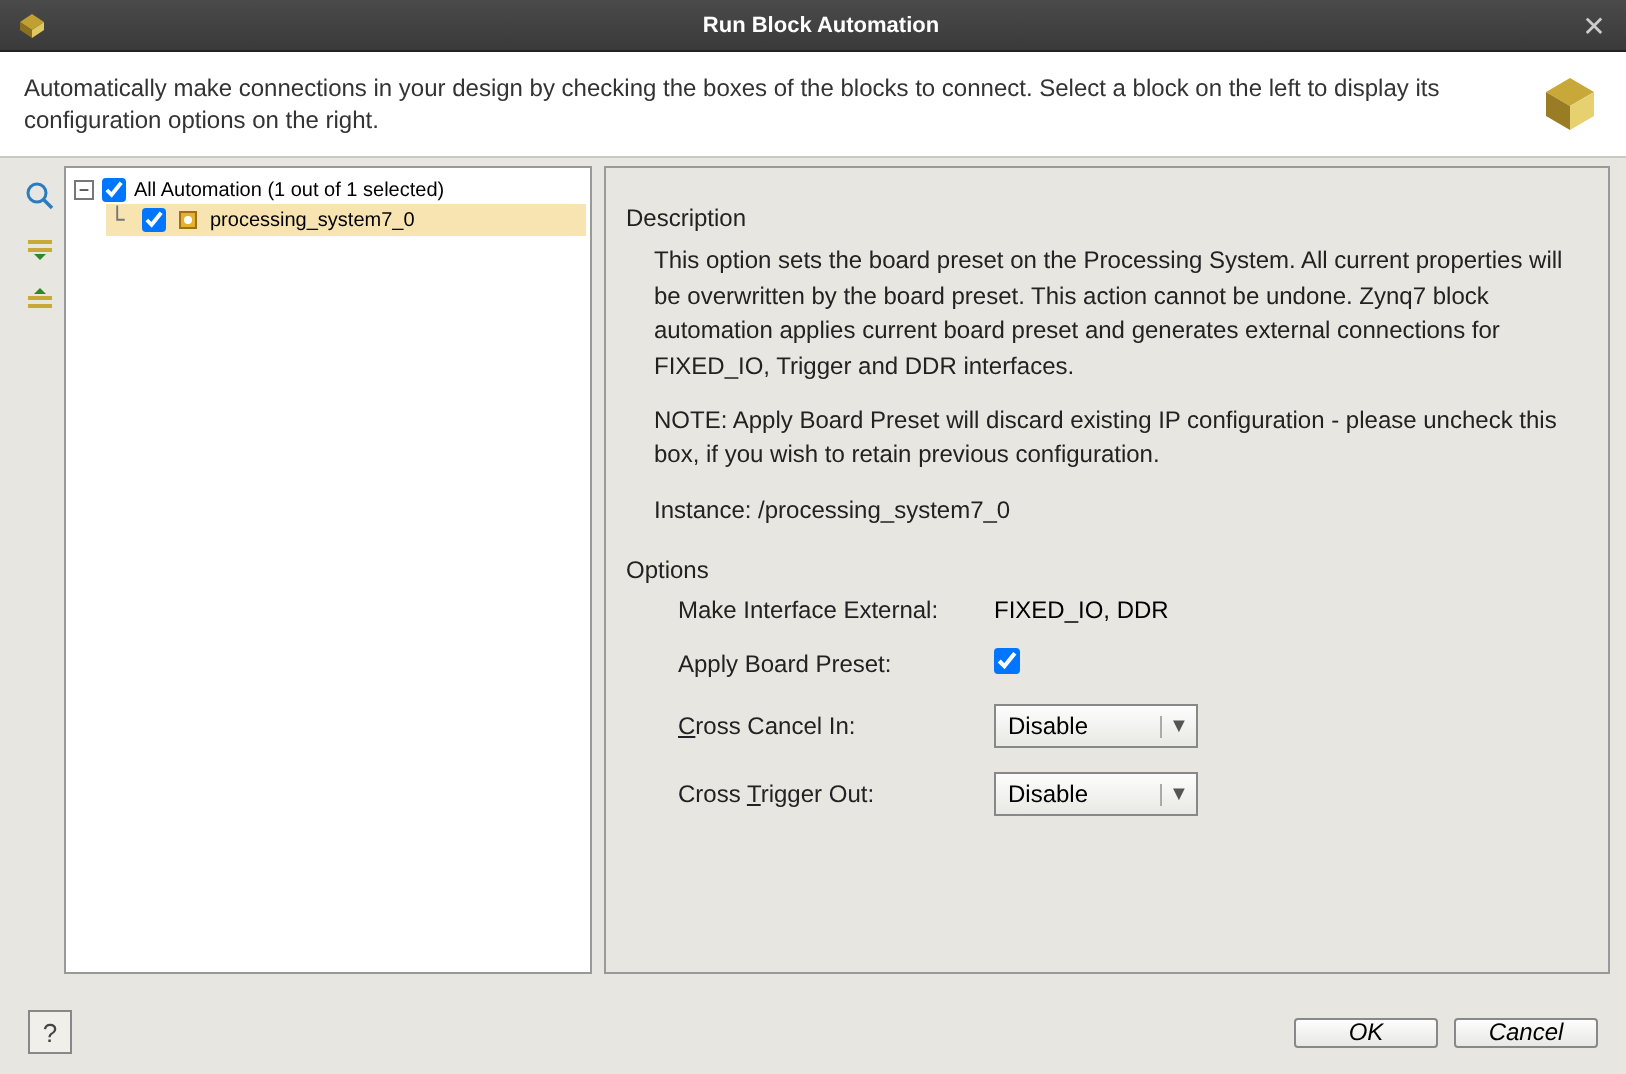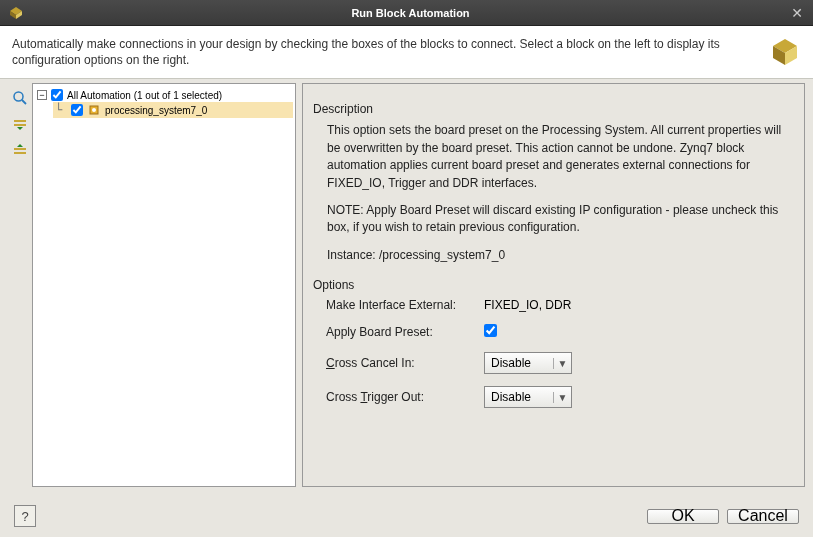--- a/index.html
+++ b/index.html
@@ -142,35 +142,35 @@
       color: #222;
       margin-bottom: 6px;
     }
     .description-body {
       margin: 4px 0 14px 14px;
       line-height: 1.45;
       color: #222;
     }
     .description-body p { margin-bottom: 10px; }
     .options-grid {
-      margin-left: 13px;
+      margin-left: 26px;
       display: grid;
       grid-template-columns: 150px 1fr;
       row-gap: 12px;
       column-gap: 8px;
       align-items: center;
     }
     .opt-label { color: #222; }
     .dropdown {
       display: inline-flex;
       align-items: center;
       border: 1px solid #888;
       background: linear-gradient(to bottom, #fdfdfd, #e8e8e4);
       height: 22px;
-      width: 88px;
+      width: 102px;
       font-size: 12px;
       cursor: pointer;
     }
     .dropdown-val {
       flex: 1;
       padding: 0 6px;
     }
     .dropdown-caret {
       border-left: 1px solid #aaa;
       width: 18px;
@@ -197,26 +197,27 @@
       font-size: 13px;
       color: #444;
     }
     .spacer { flex: 1; }
     .dlg-btn {
       min-width: 72px;
       height: 15px;
       border: 1px solid #888;
       background: linear-gradient(to bottom, #fdfdfd, #e8e8e4);
       margin-left: 8px;
-      font-size: 16px;
+      font-size: 12px;
       cursor: pointer;
       display: inline-flex;
       align-items: center;
       justify-content: center;
       border-radius: 2px;
+      font-style: italic;
     }
     .u { text-decoration: underline; }
   </style>
 </head>
 <body>
 
 <div class="titlebar">
   <span class="titlebar-icon">
     <svg width="14" height="14" viewBox="0 0 14 14">
         <polygon points="7,1 13,5 7,9 1,5" fill="#c0a030"></polygon>

